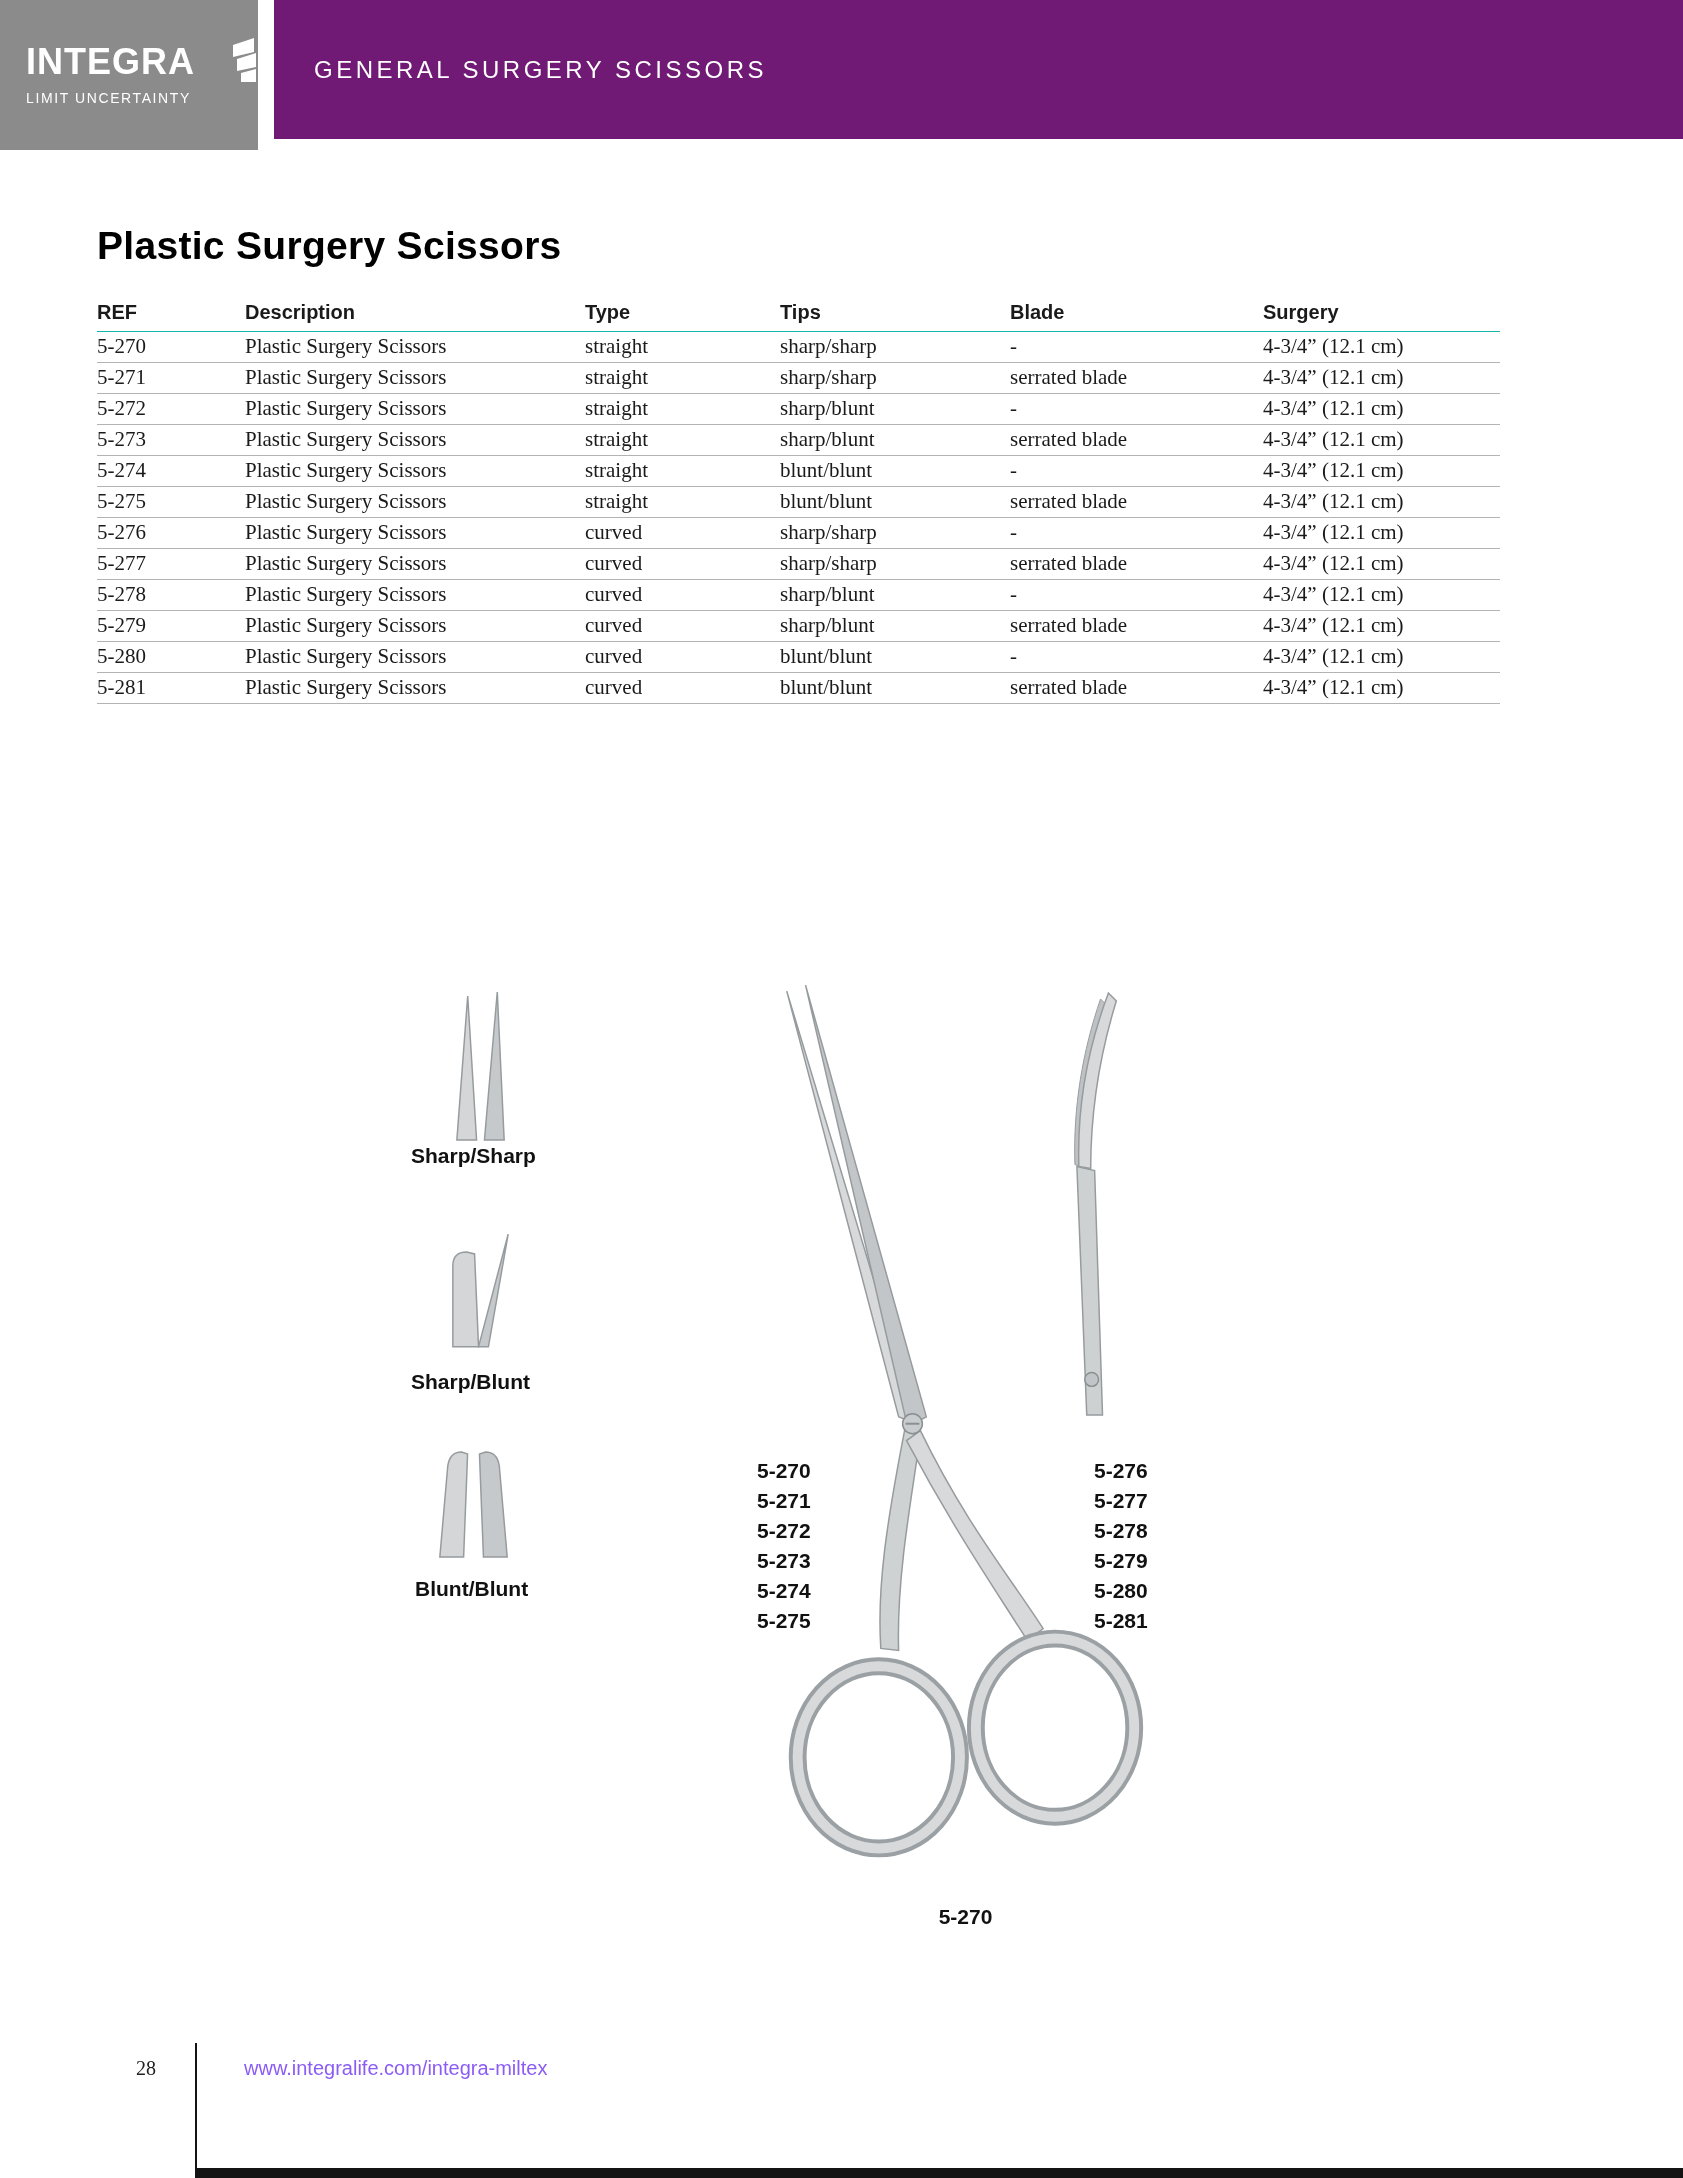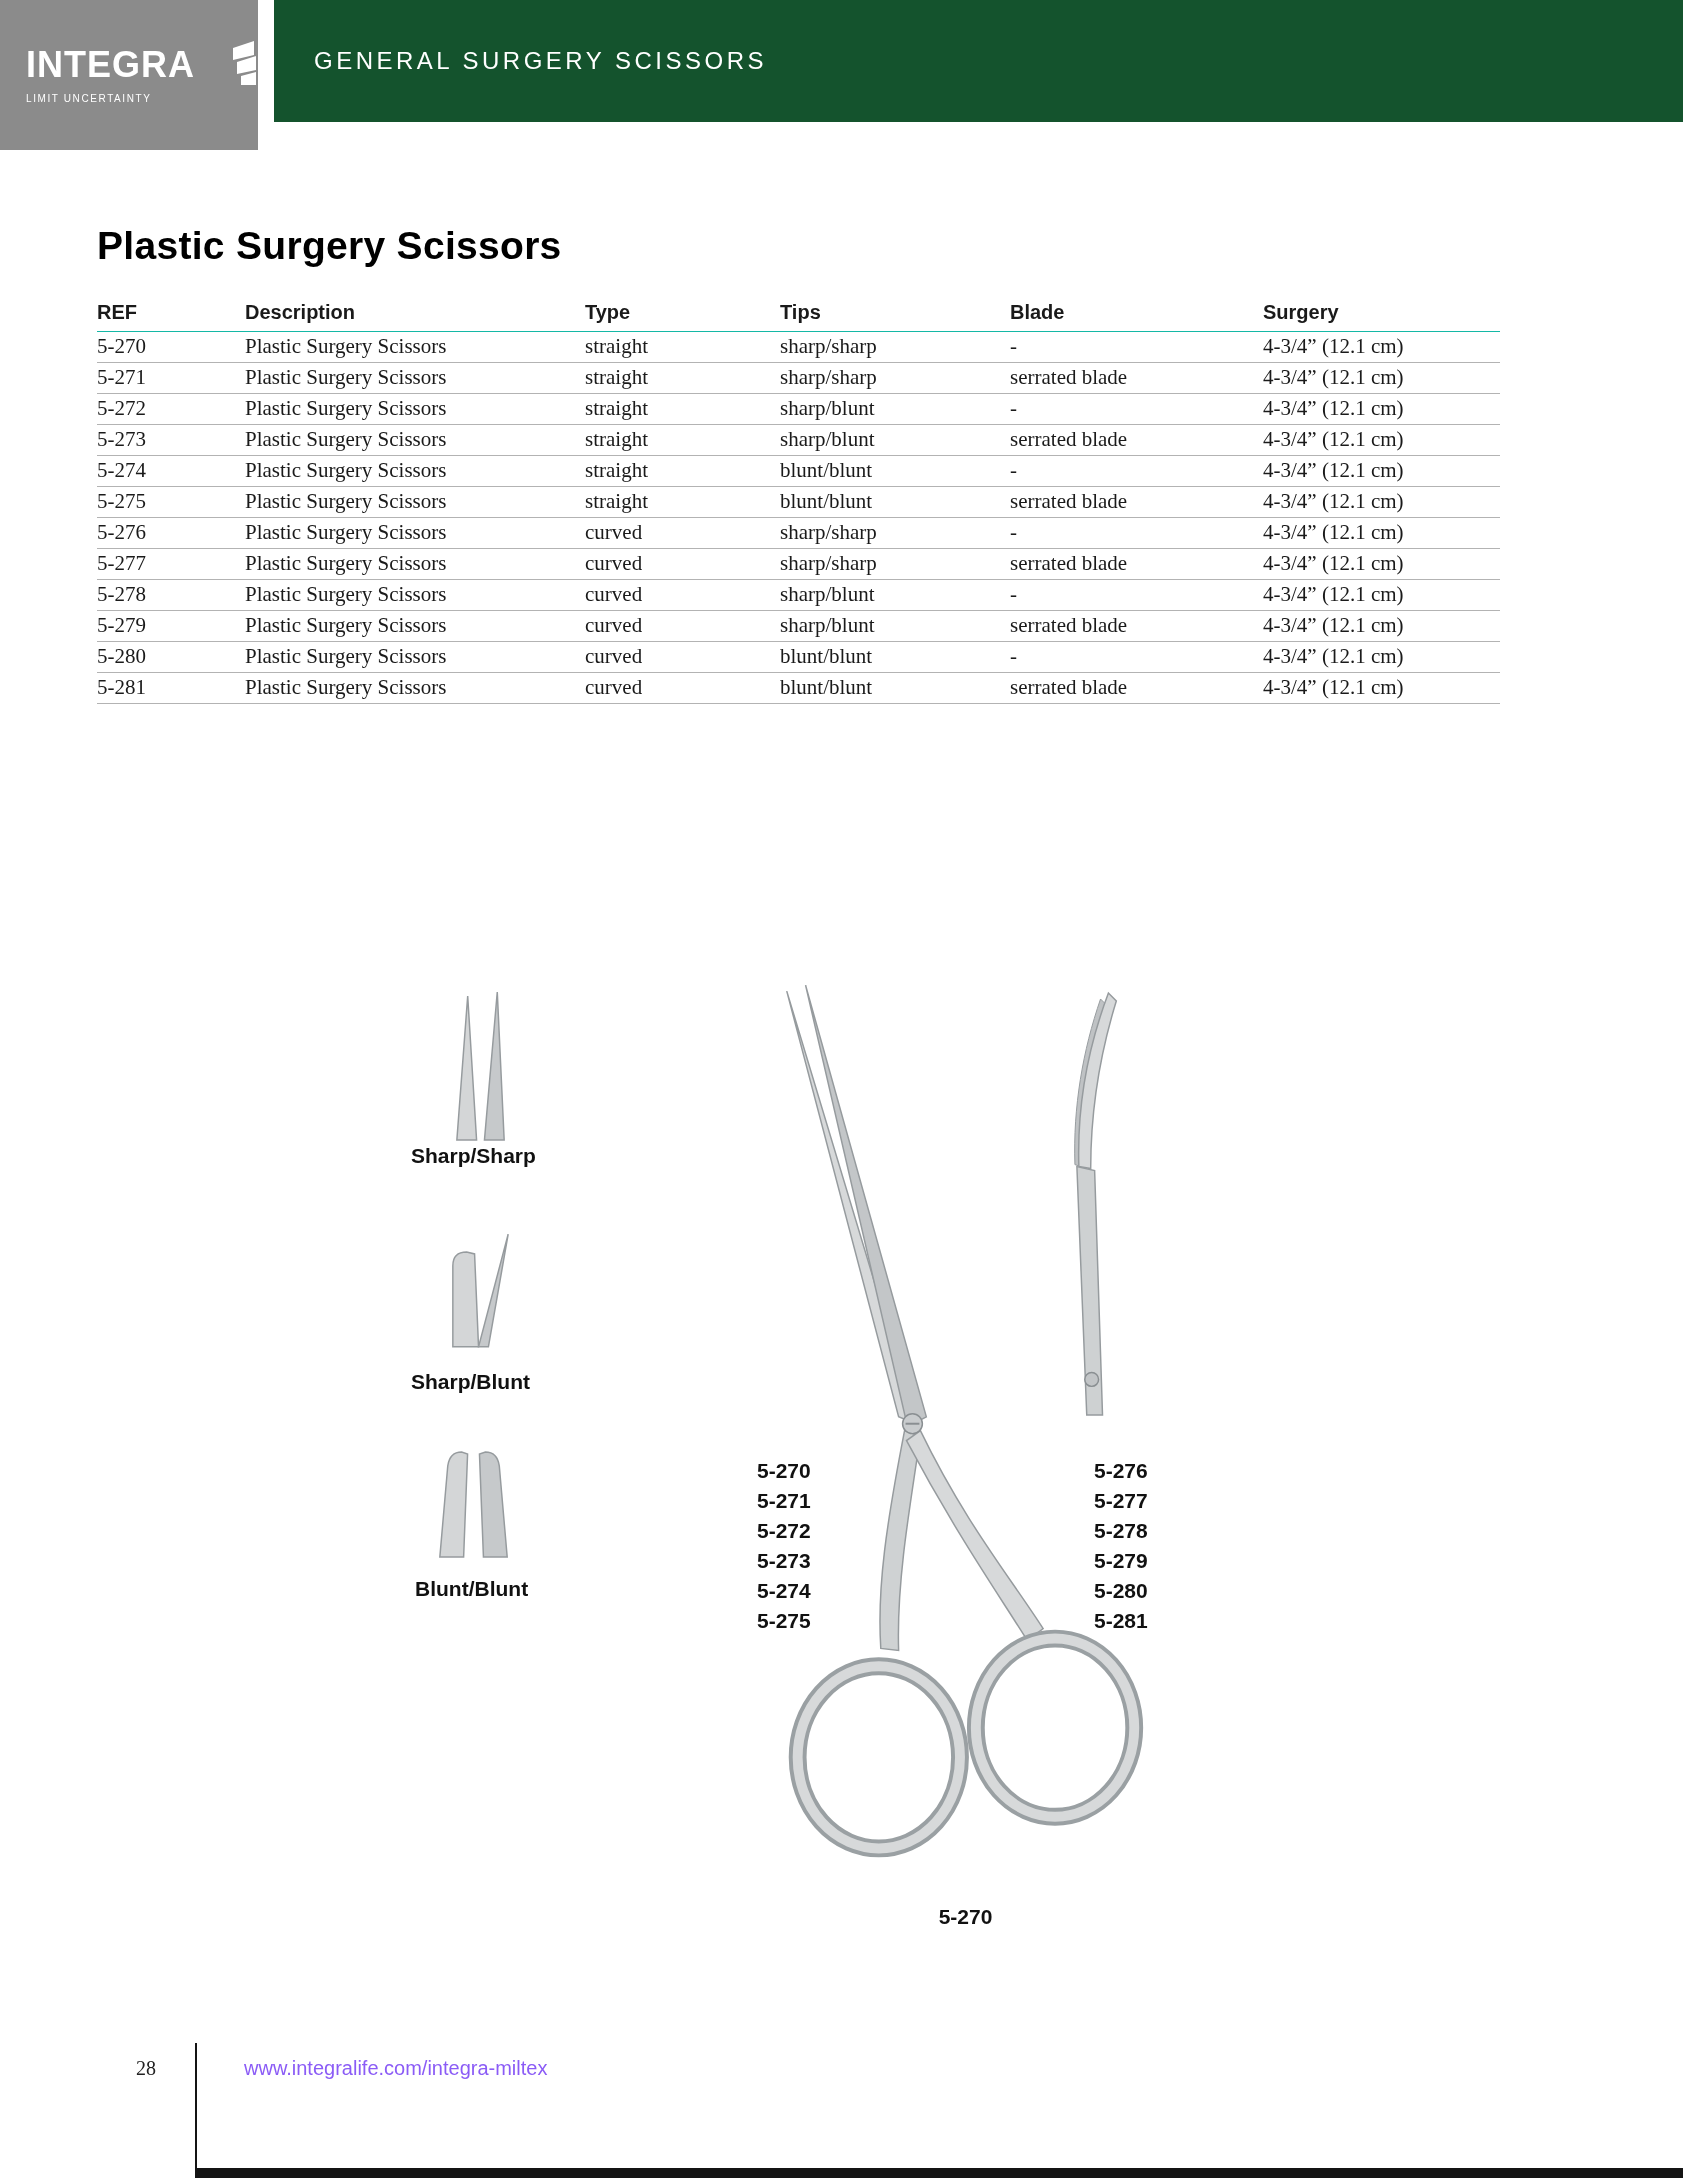--- a/index.html
+++ b/index.html
@@ -8,23 +8,23 @@
     font-family:"Liberation Sans",sans-serif;color:#1a1a1a;
   }
   
   .logo-block{
     position:absolute;left:0;top:0;width:258px;height:150px;background:#8b8b8b;
     color:#fff;display:flex;flex-direction:column;justify-content:center;padding-left:26px;box-sizing:border-box;
   }
   .logo-row{display:flex;align-items:flex-start;gap:32px;}
   .logo-brand{font-size:36px;font-weight:bold;letter-spacing:1px;line-height:1;}
   .logo-flag{margin-left:4px;margin-top:-6px;}
-  .logo-tagline{font-size:10px;letter-spacing:1.6px;margin-top:4px;}
+  .logo-tagline{font-size:14px;letter-spacing:1.6px;margin-top:4px;}
   .banner{
-    position:absolute;left:274px;top:0;right:0;height:122px;background:#14532d;
+    position:absolute;left:274px;top:0;right:0;height:139px;background:#701a75;
     display:flex;align-items:center;
   }
   .banner-title{color:#ffffff;font-size:24px;letter-spacing:3.5px;padding-left:40px;font-weight:400;}
   
   .page-title{
     position:absolute;left:97px;top:224px;font-size:39px;font-weight:bold;color:#000;
     letter-spacing:0.3px;
   }
   
   table.product-table{

